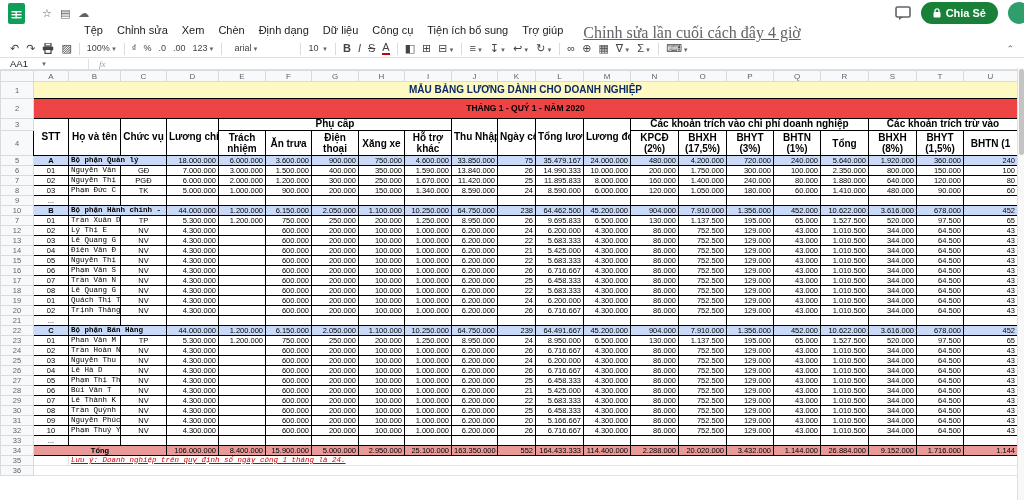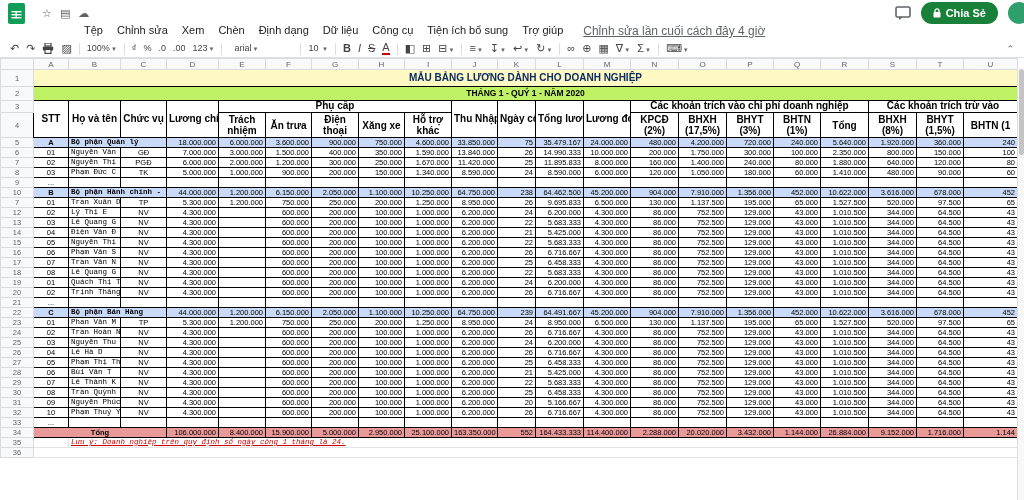--- a/index.html
+++ b/index.html
@@ -13,21 +13,21 @@
   .doc-title { font-size:12.5px; color:#202124; font-weight:bold; white-space:nowrap; }
   .title-ico { font-size:11px; color:#5f6368; margin-left:8px; cursor:pointer; }
   .titlebar-right { margin-left:auto; display:flex; align-items:center; gap:10px; }
   .share-btn { background:#188038; color:#fff; font-size:11px; font-weight:bold;
     border:none; border-radius:11px; padding:5px 12px; display:flex; align-items:center; gap:5px; cursor:pointer;}
   .avatar { width:22px; height:22px; border-radius:50%; background:#2e9e6b; margin-right:-14px; }
 
   
   .menubar { height:16px; display:flex; align-items:flex-start; padding-left:36px; gap:14px;margin-left:48px; }
   .menu-item { font-size:11px; color:#202124; cursor:pointer; white-space:nowrap; }
-  .last-edit { font-size:12px; color:#5f6368; text-decoration:underline; margin-left:6px; white-space:nowrap; cursor:pointer;}
+  .last-edit { font-size:16px; color:#5f6368; text-decoration:underline; margin-left:6px; white-space:nowrap; cursor:pointer;font-family:Liberation Serif, serif;}
 
   
   .toolbar { height:18px; display:flex; align-items:center; padding:0 10px; gap:7px;
     border-bottom:1px solid #e0e0e0; color:#444; }
   .tb { font-size:11px; color:#444; cursor:pointer; white-space:nowrap; line-height:1; }
   .tb.small { font-size:9px; }
   .tb b { font-weight:bold; }
   .sep { width:1px; height:12px; background:#dadce0; }
   .dd { font-size:6px; color:#666; margin-left:1px; }
   .fontbox { border:1px solid transparent; padding:1px 4px; min-width:64px; display:flex; align-items:center;}
@@ -43,21 +43,21 @@
   .sheetwrap { position:relative; width:1016px; }
   table { border-collapse:collapse; table-layout:fixed; width:1017px; }
   th,td { overflow:hidden; white-space:nowrap; font-weight:normal; }
   .cl { background:#f8f9fa; border:1px solid #d9dadb; color:#5f6368; font-size:8px; height:11px; text-align:center; cursor:pointer;}
   .corner { background:#f8f9fa; border:1px solid #d9dadb; cursor:pointer;}
   .rh { background:#f8f9fa; border:1px solid #d9dadb; color:#5f6368; font-size:7.5px; text-align:center; cursor:pointer;}
   td { border:1px solid #000; font-size:7.5px; color:#000; padding:0 2px; height:10px; line-height:1.05; cursor:cell;}
   .c { text-align:center; } .l { text-align:left;font-family:Liberation Mono, monospace; } .r { text-align:right; }
   .b { font-weight:bold; }
   tr.title-row td { background:#fef9c3; color:#0b2a66; font-weight:bold; font-size:10px; text-align:center; height:17px;}
-  tr.subtitle-row td { background:#bef264; color:#000; font-weight:bold; font-size:8.5px; text-align:center; height:14px;}
+  tr.subtitle-row td { background:#ef4444; color:#000; font-weight:bold; font-size:8.5px; text-align:center; height:20px;}
   tr.hdr td { font-weight:bold; text-align:center; vertical-align:middle; font-size:10px; }
   tr.hdr1 td { height:12px; } tr.hdr2 td { height:25px; white-space:normal; line-height:1.1;}
   tr.section td { background:#c9daf8; }
   tr.total td { background:#ea9999; }
   tr.light td { border:1px solid #e2e3e3; border-top:none; }
   td.note { color:#cc0000; font-style:italic; text-decoration:underline; font-size:7.5px; }
 
   
   .vscroll { position:absolute; top:68px; right:0; bottom:0; width:7px; background:#f8f8f8; border-left:1px solid #e0e0e0;}
   .vthumb { position:absolute; top:1px; left:1px; width:5px; height:86px; background:#c4c4c4; border-radius:3px; cursor:grab;}
@@ -151,20 +151,28 @@
     <span class="tb">∞</span>
     <span class="tb">⊕</span>
     <span class="tb">▦</span>
     <span class="tb">∇<span class="dd">▼</span></span>
     <span class="tb">Σ<span class="dd">▼</span></span>
     <span class="sep"></span>
     <span class="tb">⌨<span class="dd">▼</span></span>
     <span class="tb-right">⌃</span>
   </div>
 
+  <div class="formulabar">
+    <div class="namebox">
+      <span>AA1</span>
+      <span class="dd">▼</span>
+    </div>
+    <span class="fx">fx</span>
+    <div style="flex:1"></div>
+  </div>
 
   <div class="sheetwrap">
     <table>
       <colgroup>
         <col style="width:33px">
           <col style="width:35px">
           <col style="width:52px">
           <col style="width:46px">
         <col style="width:52px">
           <col style="width:47px">

